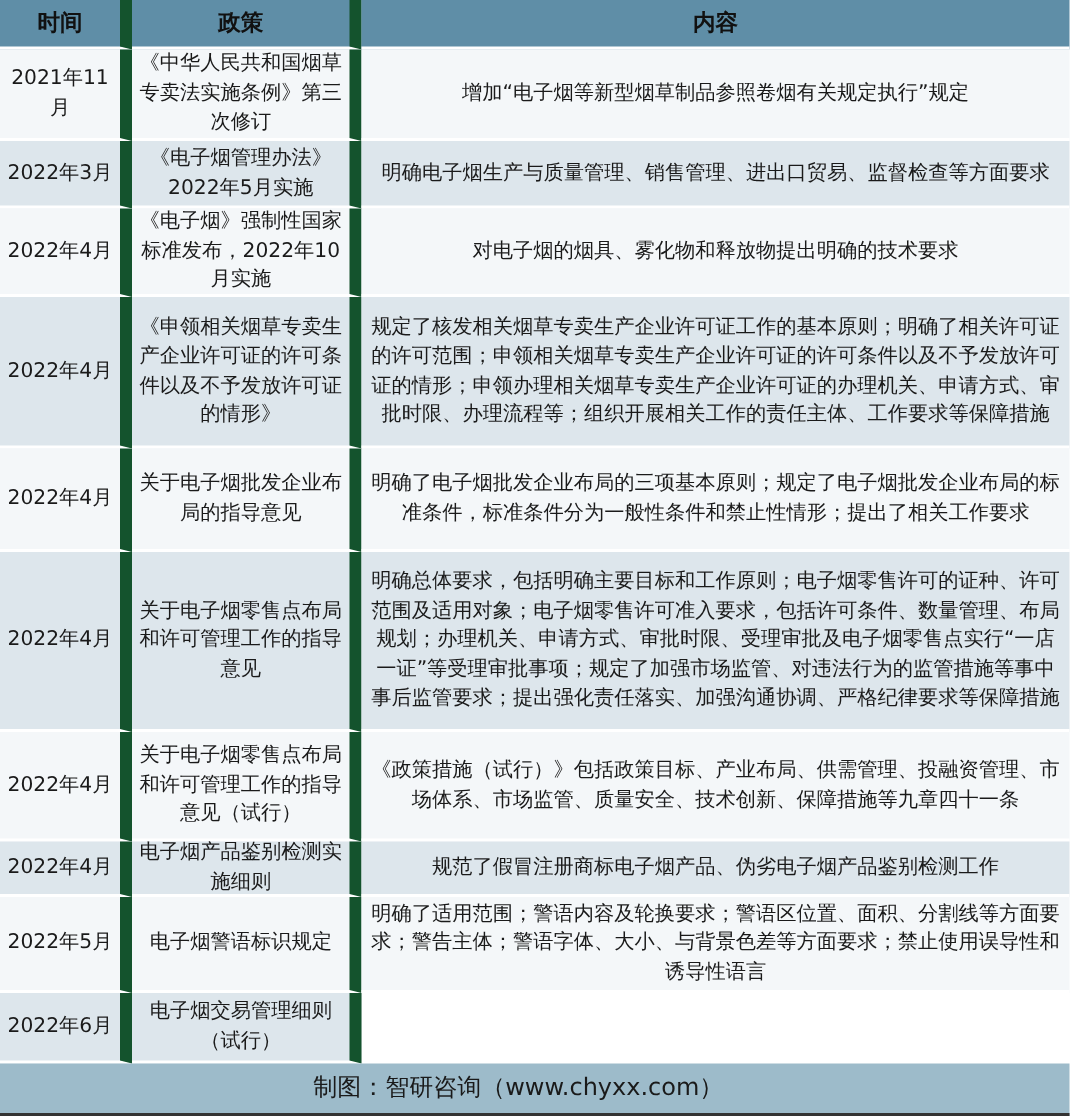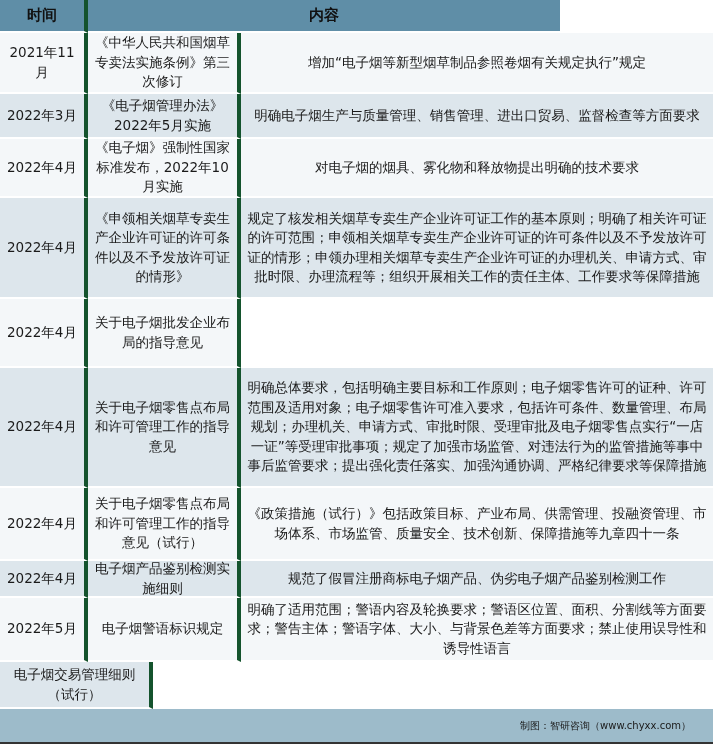--- a/index.html
+++ b/index.html
@@ -16,50 +16,51 @@
   }
   .row {
     position: absolute; left: 0; width: 713px;
     display: flex;
   }
   .cell {
     box-sizing: border-box;
     display: flex; align-items: center; justify-content: center;
     text-align: center;
     font-size: 13.5px; line-height: 19.5px;
-    border-right: 4px solid #14532d;
+    border-right: 8px solid #14532d;
     border-bottom: 2px solid #ffffff;
     padding: 0 3px;
   }
   .c1 { width: 88px; }
   .c2 { width: 153px; }
   .c3 { width: 472px; border-right: 0; padding: 0 4px; }
   .hdr .cell {
     background: #5f8ea7;
     font-weight: bold; font-size: 15px; color: #111111;
   }
   .odd .cell { background: #f4f7f9; }
   .even .cell { background: #dde6ec; }
   .footer {
     position: absolute; left: 0; top: 709px; width: 713px; height: 33px;
     background: #9dbbca;
     border-bottom: 2px solid #333333;
-    display: flex; align-items: center; justify-content: flex-end;
-    font-size: 10px; color: #1a1a1a;
+    display: flex; align-items: center; justify-content: center;
+    font-size: 16px; color: #1a1a1a;
     box-sizing: content-box;
   }
   .footer span { padding-right: 22px; }
 </style>
 </head>
 <body>
 
 <div class="table">
 
   <div class="row hdr" style="top:0;height:33px;">
     <div class="cell c1">时间</div>
+    <div class="cell c2">政策</div>
     <div class="cell c3">内容</div>
   </div>
 
   <div class="row odd" style="top:33px;height:61px;">
     <div class="cell c1">2021年11月</div>
     <div class="cell c2">《中华人民共和国烟草专卖法实施条例》第三次修订</div>
     <div class="cell c3">增加“电子烟等新型烟草制品参照卷烟有关规定执行”规定</div>
   </div>
 
   <div class="row even" style="top:94px;height:45px;">
@@ -76,20 +77,21 @@
 
   <div class="row even" style="top:198px;height:101px;">
     <div class="cell c1">2022年4月</div>
     <div class="cell c2">《申领相关烟草专卖生产企业许可证的许可条件以及不予发放许可证的情形》</div>
     <div class="cell c3">规定了核发相关烟草专卖生产企业许可证工作的基本原则；明确了相关许可证的许可范围；申领相关烟草专卖生产企业许可证的许可条件以及不予发放许可证的情形；申领办理相关烟草专卖生产企业许可证的办理机关、申请方式、审批时限、办理流程等；组织开展相关工作的责任主体、工作要求等保障措施</div>
   </div>
 
   <div class="row odd" style="top:299px;height:69px;">
     <div class="cell c1">2022年4月</div>
     <div class="cell c2">关于电子烟批发企业布局的指导意见</div>
+    <div class="cell c3">明确了电子烟批发企业布局的三项基本原则；规定了电子烟批发企业布局的标准条件，标准条件分为一般性条件和禁止性情形；提出了相关工作要求</div>
   </div>
 
   <div class="row even" style="top:368px;height:120px;">
     <div class="cell c1">2022年4月</div>
     <div class="cell c2">关于电子烟零售点布局和许可管理工作的指导意见</div>
     <div class="cell c3">明确总体要求，包括明确主要目标和工作原则；电子烟零售许可的证种、许可范围及适用对象；电子烟零售许可准入要求，包括许可条件、数量管理、布局规划；办理机关、申请方式、审批时限、受理审批及电子烟零售点实行“一店一证”等受理审批事项；规定了加强市场监管、对违法行为的监管措施等事中事后监管要求；提出强化责任落实、加强沟通协调、严格纪律要求等保障措施</div>
   </div>
 
   <div class="row odd" style="top:488px;height:73px;">
     <div class="cell c1">2022年4月</div>
@@ -103,19 +105,20 @@
     <div class="cell c3">规范了假冒注册商标电子烟产品、伪劣电子烟产品鉴别检测工作</div>
   </div>
 
   <div class="row odd" style="top:598px;height:64px;">
     <div class="cell c1">2022年5月</div>
     <div class="cell c2">电子烟警语标识规定</div>
     <div class="cell c3">明确了适用范围；警语内容及轮换要求；警语区位置、面积、分割线等方面要求；警告主体；警语字体、大小、与背景色差等方面要求；禁止使用误导性和诱导性语言</div>
   </div>
 
   <div class="row even" style="top:662px;height:47px;">
+    <div class="cell c1">2022年6月</div>
     <div class="cell c2">电子烟交易管理细则（试行）</div>
   </div>
 
   <div class="footer">
     <span>制图：智研咨询（www.chyxx.com）</span>
   </div>
 </div>
 
 </body></html>

